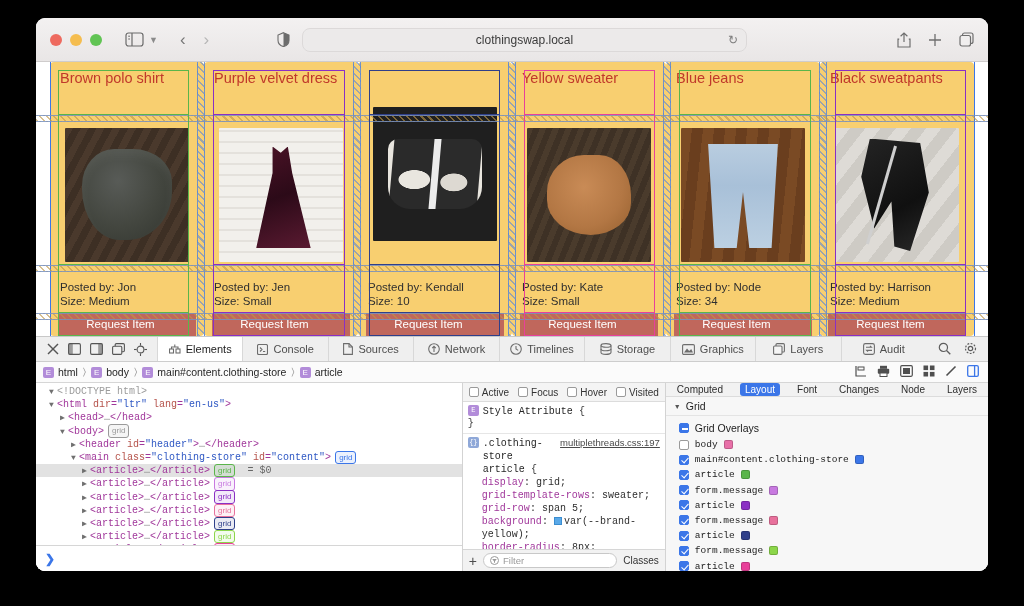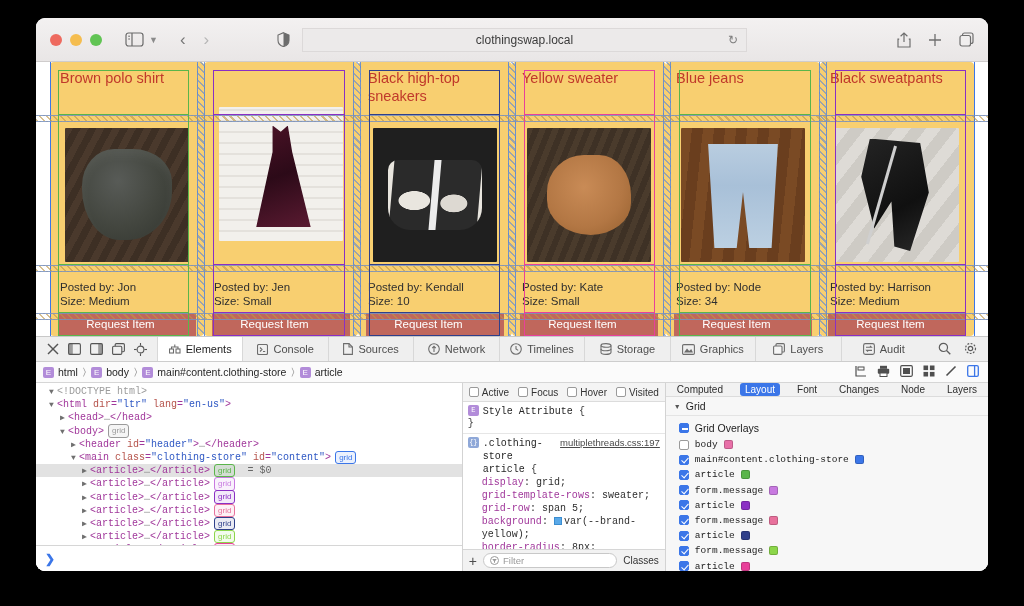--- a/index.html
+++ b/index.html
@@ -48,21 +48,21 @@
     position: absolute; left: 50%; transform: translateX(-50%);
     display: flex; align-items: center; gap: 12px;
     width: 470px;
   }
   .shield { width: 13px; height: 15px; flex: none; }
   .urlbar {
     flex: 1;
     height: 24px;
     background: #eceaea;
     border: 1px solid #dcd9d9;
-    border-radius: 0;
+    border-radius: 8px;
     display: flex; align-items: center; justify-content: center;
     position: relative;
   }
   .urlbar .url-text { font-size: 12px; color: #3b3b3b; }
   .reload { position: absolute; right: 8px; font-size: 12px; color: #7d7d7d; }
 
   .tb-right {
     position: absolute; right: 14px;
     display: flex; align-items: center; gap: 17px;
     color: #6e6e6e;
@@ -433,31 +433,31 @@
           <div class="card-img-slot">
             <div class="photo ph-polo"></div>
           </div>
           <div class="card-meta">
             <div>Posted by: Jon</div>
             <div>Size: Medium</div>
           </div>
           <button class="req-btn">Request Item</button>
         </div>
         <div class="card">
+          <div class="card-title">Purple velvet dress</div>
           <div class="card-img-slot">
             <div class="photo ph-dress"></div>
           </div>
           <div class="card-meta">
             <div>Posted by: Jen</div>
             <div>Size: Small</div>
           </div>
           <button class="req-btn">Request Item</button>
         </div>
         <div class="card">
-          <div class="card-title">Black high-top sneakers</div>
           <div class="card-img-slot">
             <div class="photo ph-sneakers"></div>
           </div>
           <div class="card-meta">
             <div>Posted by: Kendall</div>
             <div>Size: 10</div>
           </div>
           <button class="req-btn">Request Item</button>
         </div>
         <div class="card">

